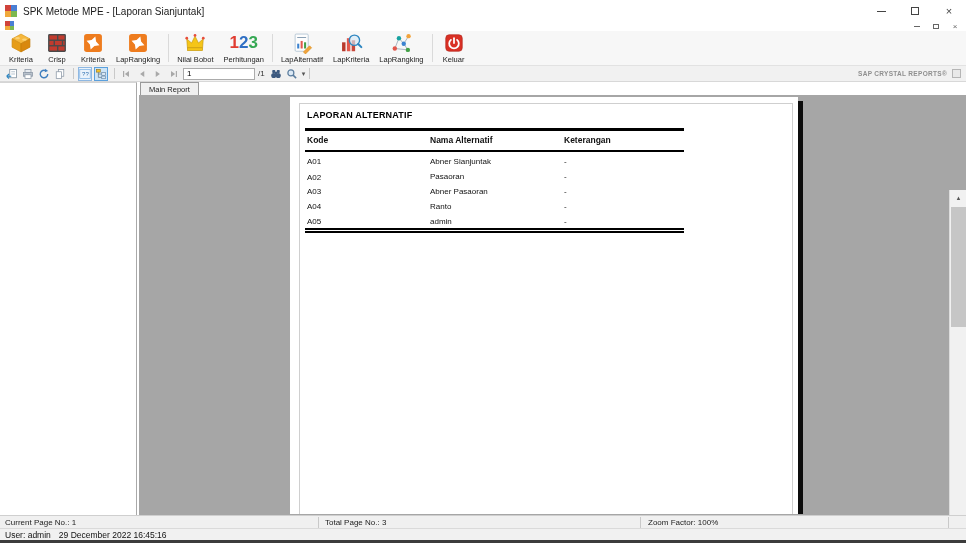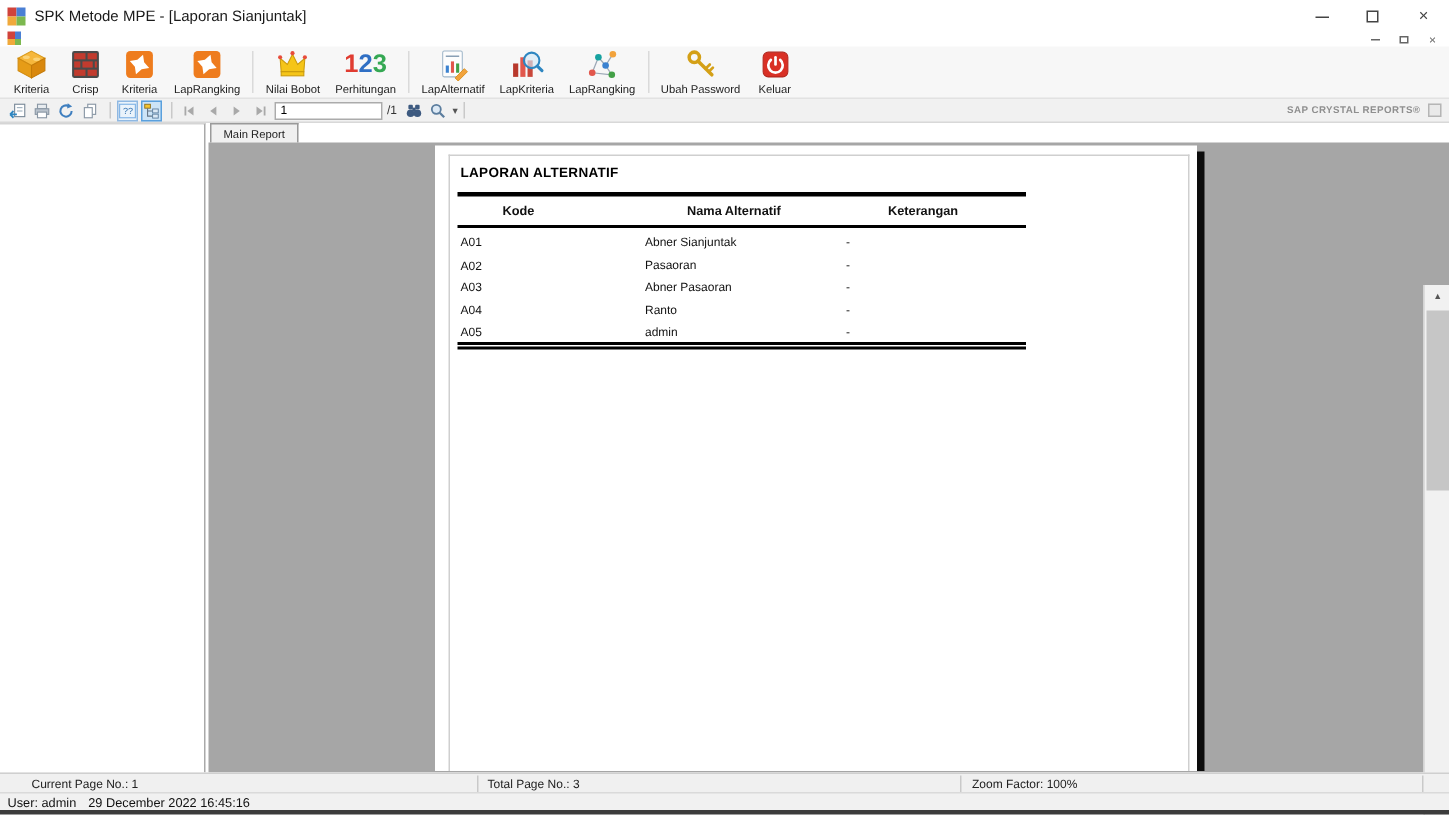--- a/index.html
+++ b/index.html
@@ -78,36 +78,36 @@
     border:1px solid #cfcfcf; border-bottom:none; }
 
   
   .r-title { position:absolute; left:17px; top:13px; font-size:9px; font-weight:bold;
     color:#000; letter-spacing:.2px; }
   .r-line1 { position:absolute; left:15px; top:31px; width:379px; height:3px; background:#000; }
   .r-line2 { position:absolute; left:15px; top:53px; width:379px; height:2px; background:#000; }
   .r-line3 { position:absolute; left:15px; top:131px; width:379px; height:5px;
     border-top:2px solid #000; border-bottom:2px solid #000; }
   .r-cell { position:absolute; font-size:8px; color:#111; white-space:nowrap; }
-  .r-head { font-weight:bold; font-size:8.5px;margin-left:28px; }
+  .r-head { font-weight:bold; font-size:8.5px; }
   .c-kode { left:17px; } .c-nama { left:140px; } .c-ket { left:274px; }
 
   
   .scrollbar { position:absolute; right:0; top:95px; width:17px; height:420px; background:#f1f1f1;
     border-left:1px solid #dcdcdc; }
   .sb-btn { position:absolute; left:0; width:17px; height:16px; display:flex; align-items:center;
     justify-content:center; font-size:6px; color:#555; }
   .sb-up { top:0; }
   .sb-thumb { position:absolute; left:1px; top:17px; width:15px; height:120px; background:#c6c6c6; }
 
   
   .status-cr { position:absolute; left:0; top:515px; width:966px; height:13px; background:#f0f0f0;
     border-top:1px solid #cfcfcf; font-size:8px; color:#222; }
   .status-cr .sect { position:absolute; top:2px; white-space:nowrap; }
-  .s1 { left:5px;margin-left:16px; } .s2 { left:325px; } .s3 { left:648px; }
+  .s1 { left:5px; } .s2 { left:325px; } .s3 { left:648px; }
   .vdiv { position:absolute; top:1px; width:1px; height:11px; background:#c9c9c9; }
   .d1 { left:318px; } .d2 { left:640px; } .d3 { left:948px; }
   .status-app { position:absolute; left:0; top:528px; width:966px; height:12px; background:#f1f1f1;
     border-top:1px solid #dadada; display:flex; align-items:center; font-size:8.5px; color:#111;
     padding-left:5px; gap:8px; }
   .bottom-strip { position:absolute; left:0; top:540px; width:966px; height:3px; background:#3c3c3c; }
 </style>
 </head>
 <body>
 
@@ -257,31 +257,20 @@
         <circle cx="13" cy="9" r="3.2" fill="#17a2a0"></circle>
       <circle cx="20" cy="17" r="3.2" fill="#3b82d0"></circle>
         <circle cx="27" cy="6" r="3.2" fill="#f2a33c"></circle>
       <circle cx="26" cy="26" r="3.2" fill="#43a047"></circle>
     </svg>
     <span class="lbl">LapRangking</span>
   </div>
 
   <div class="tsep"></div>
 
-  <div class="tbtn">
-    <svg viewBox="0 0 32 32">
-      <g stroke="#d4a017" fill="none" stroke-linecap="round">
-        <circle cx="10" cy="9" r="5" stroke-width="3.4"></circle>
-        <path d="M13.5 12.5 L27 26" stroke-width="3.4"></path>
-        <path d="M21 20 L25 16" stroke-width="2.6"></path>
-        <path d="M24 23 L28 19" stroke-width="2.6"></path>
-      </g>
-    </svg>
-    <span class="lbl">Ubah Password</span>
-  </div>
 
   <div class="tbtn">
     <svg viewBox="0 0 32 32">
       <rect x="4" y="4" width="24" height="24" rx="5" fill="#d93025" stroke="#b3271e"></rect>
       <path d="M16 9 L16 16" stroke="#fff" stroke-width="2.6" stroke-linecap="round"></path>
       <path d="M11.5 11.5 A7 7 0 1 0 20.5 11.5" fill="none" stroke="#fff" stroke-width="2.6" stroke-linecap="round"></path>
     </svg>
     <span class="lbl">Keluar</span>
   </div>
 </div>

